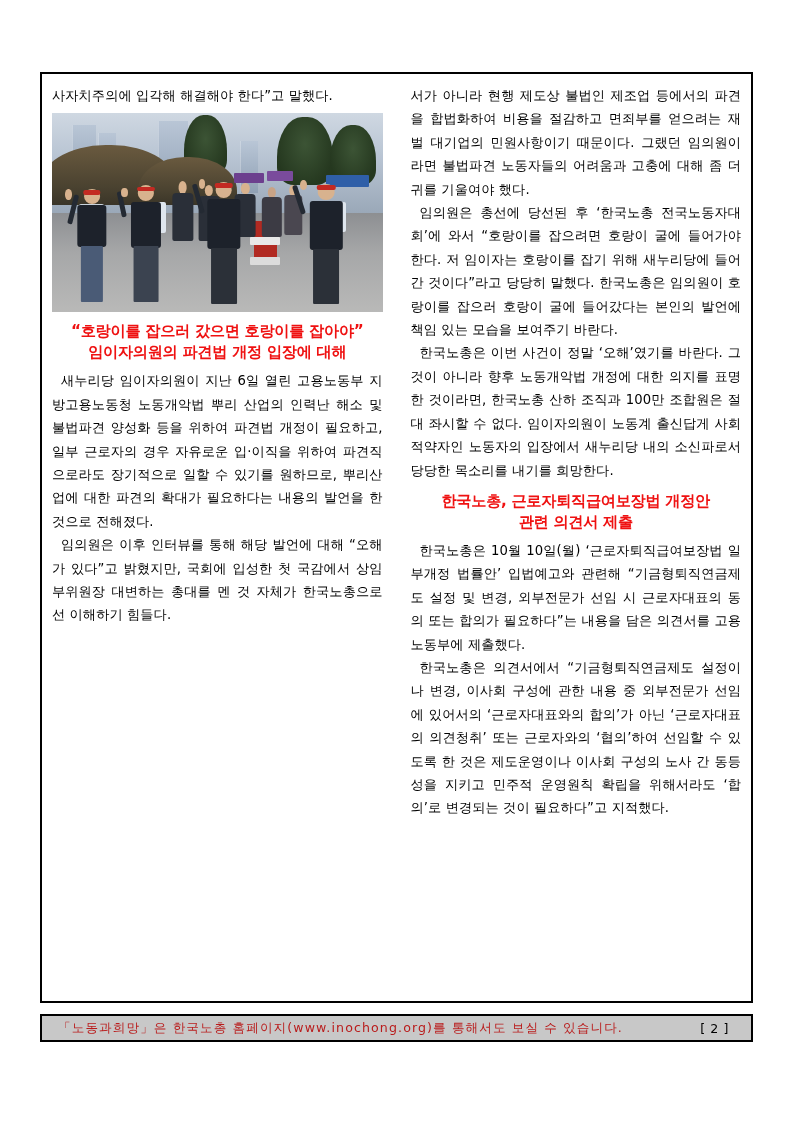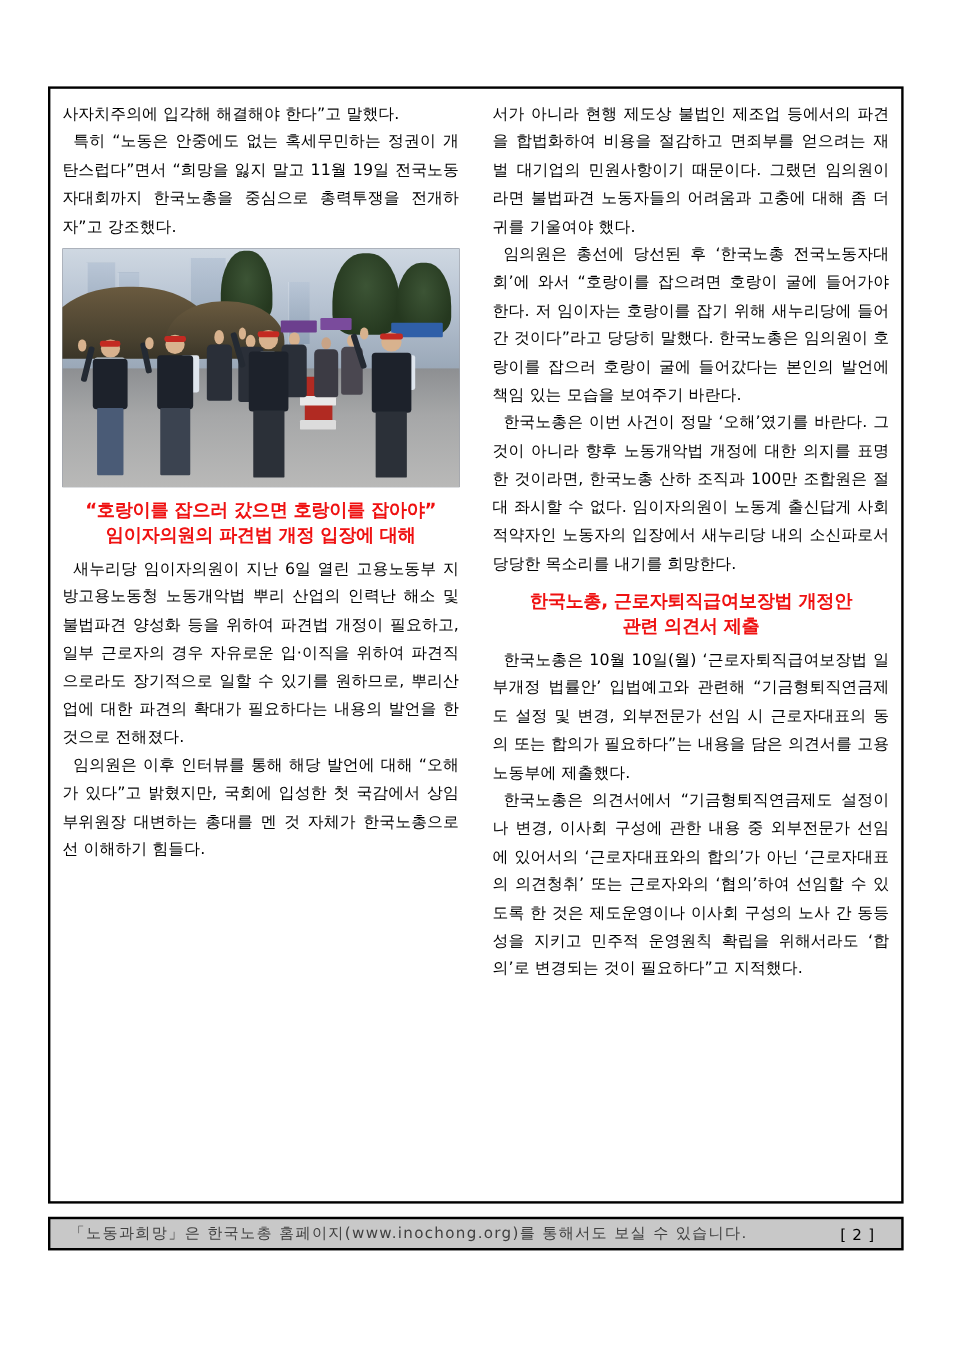--- a/index.html
+++ b/index.html
@@ -186,21 +186,21 @@
     background: #c8c8c8;
     border: 2px solid #000000;
     box-sizing: border-box;
     display: flex;
     align-items: center;
     justify-content: space-between;
     padding: 0 14px 0 16px;
   }
   .footer-text {
     font-size: 12.6px;
-    color: #404040;
+    color: #b91c1c;
     letter-spacing: 1.1px;
     white-space: nowrap;
   }
   .footer-page {
     font-size: 12.6px;
     color: #000000;
     letter-spacing: 0.6px;
     white-space: nowrap;
     padding-right: 8px;
   }
@@ -209,21 +209,20 @@
 <body>
 
 <div class="page">
 
   <div class="content-box">
     <div class="columns">
 
       <div class="col col-left">
 
         <p class="para noindent">사자치주의에 입각해 해결해야 한다”고 말했다.</p>
-        <p class="para indent">특히 “노동은 안중에도 없는 혹세무민하는 정권이 개탄스럽다”면서 “희망을 잃지 말고 11월 19일 전국노동자대회까지 한국노총을 중심으로 총력투쟁을 전개하자”고 강조했다.</p>
 
         <div class="photo-wrap">
           <div class="photo">
             <div class="ph-sky"></div>
 
             <div class="bldg" style="left:6%;  top:6%;  width:7%;  height:32%;"></div>
             <div class="bldg" style="left:14%; top:10%; width:5%;  height:28%;"></div>
             <div class="bldg" style="left:32%; top:4%;  width:9%;  height:38%;"></div>
             <div class="bldg" style="left:41%; top:12%; width:7%;  height:30%;"></div>
             <div class="bldg" style="left:57%; top:14%; width:5%;  height:26%;"></div>

